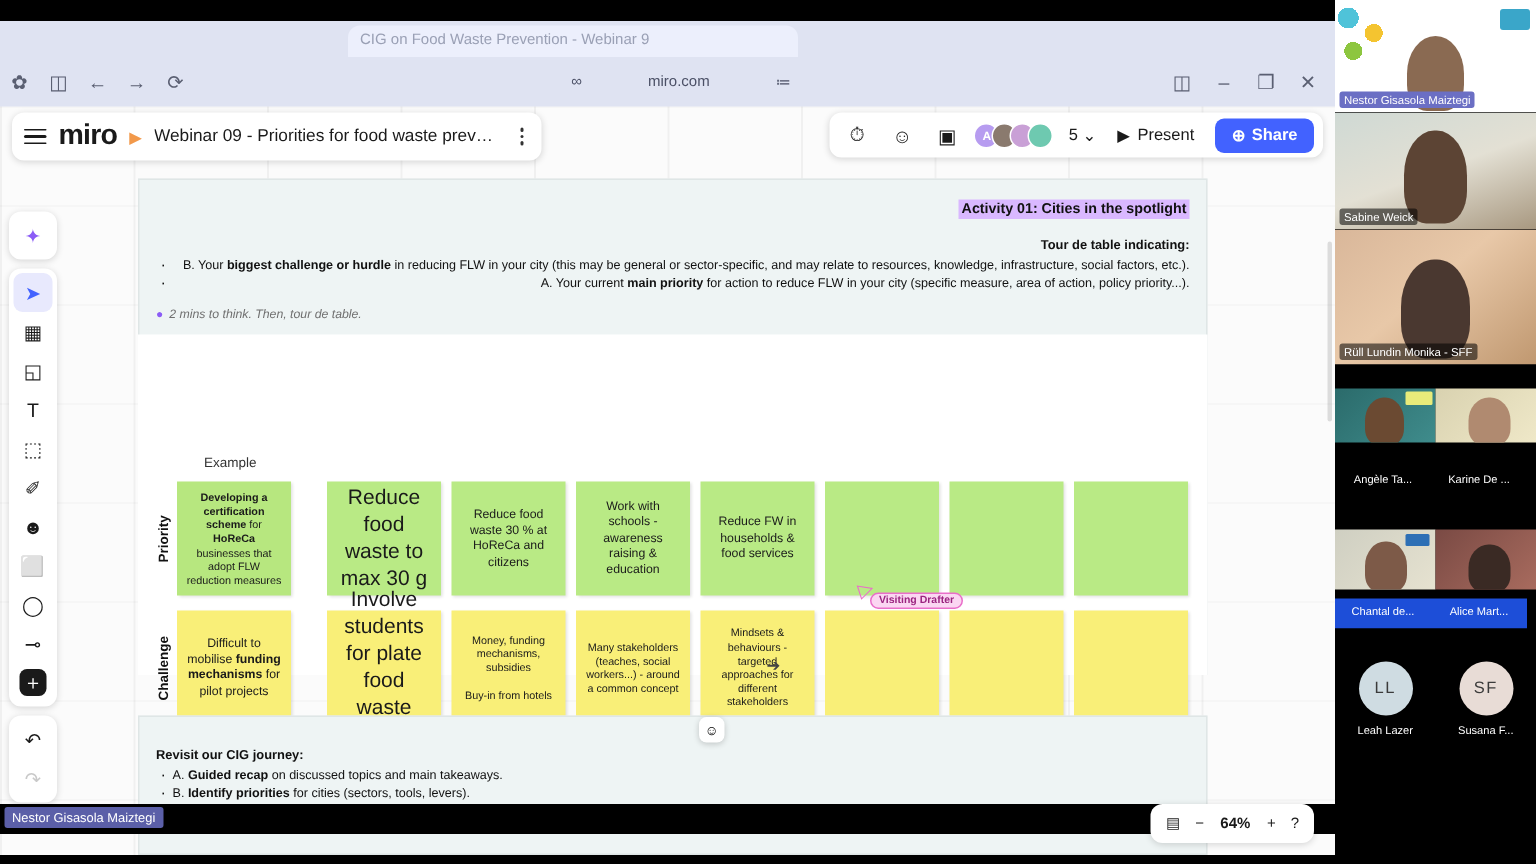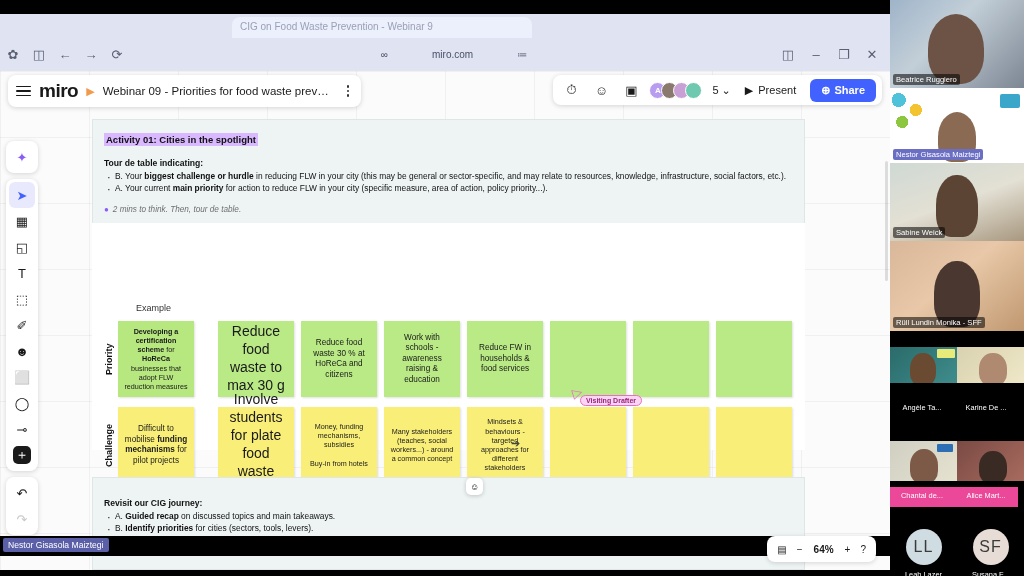--- a/index.html
+++ b/index.html
@@ -144,21 +144,21 @@
   .videopanel { position:absolute; right:0; top:0; width:134px; height:576px; background:#000; }
   .vtile { position:relative; width:134px; overflow:hidden; background:#000; }
   .vimg { position:absolute; inset:0; }
   .vname { position:absolute; left:3px; bottom:3px; font-size:7.6px; color:#fff;
            background:rgba(0,0,0,.55); padding:1px 3px; border-radius:2px; max-width:126px;
            white-space:nowrap; overflow:hidden; text-overflow:ellipsis; }
   .vname.hl { background:#6b6fc4; }
   .vhalf { position:relative; width:67px; height:100%; float:left; overflow:hidden; }
   .avatar-tile { width:67px; float:left; display:flex; flex-direction:column; align-items:center; justify-content:center; gap:5px;}
   .av-circle { width:36px; height:36px; border-radius:50%; display:flex; align-items:center; justify-content:center;
-               font-size:16px; color:#3b3b3b; letter-spacing:1px;}
+               font-size:11px; color:#3b3b3b; letter-spacing:1px;}
   .av-label { font-size:7.4px; color:#fff; max-width:64px; white-space:nowrap; overflow:hidden; text-overflow:ellipsis; text-align:center;}
 
   
   .taskbar { position:absolute; left:0; bottom:0; width:890px; height:20px; background:#000; }
   .task-item { position:absolute; left:3px; top:2px; background:#5b5fa8; color:#fff; font-size:8.6px;
                padding:2px 5px; border-radius:2px; }
 
   .scroll-hint { position:absolute; right:2px; top:90px; width:3px; height:120px; background:rgba(0,0,0,.12); border-radius:2px;}
 </style>
 </head>
@@ -250,21 +250,21 @@
           <div class="tool">⊸</div>
           <div class="tool dark">＋</div>
         </div>
         <div class="tool-group">
           <div class="tool">↶</div>
           <div class="tool disabled">↷</div>
         </div>
       </div>
 
       <div class="act-block" style="left:92px; top:48px; width:713px; height:331px;">
-        <div style="padding:9px 11px;">
+        <div style="padding:9px 11px;text-align:right;">
           <div class="act-title">Activity 01: Cities in the spotlight</div>
           <div class="lead">Tour de table indicating:</div>
           <ul class="bullets">
             <li>B. Your <b>biggest challenge or hurdle</b> in reducing FLW in your city (this may be general or sector-specific, and may relate to resources, knowledge, infrastructure, social factors, etc.).</li>
             <li>A. Your current <b>main priority</b> for action to reduce FLW in your city (specific measure, area of action, policy priority...).</li>
           </ul>
           <div class="note-line">
             <span class="pin">●</span>
             <span>2 mins to think. Then, tour de table.</span>
           </div>
@@ -330,25 +330,20 @@
       <div class="scroll-hint"></div>
     </div>
 
     <div class="taskbar">
       <div class="task-item">Nestor Gisasola Maiztegi</div>
     </div>
   </div>
 
   <div class="videopanel">
 
-    <div class="vtile" style="height:88px;">
-      <div class="vimg" style="background:linear-gradient(135deg,#9fb4c9 0%,#c3cfd8 40%,#7d8794 100%);"></div>
-      <div style="position:absolute;left:38px;top:14px;width:56px;height:70px;border-radius:50% 50% 40% 40%;background:#6d5345;"></div>
-      <div class="vname">Beatrice Ruggiero</div>
-    </div>
 
     <div class="vtile" style="height:75px;">
       <div class="vimg" style="background:#ffffff;"></div>
       <div style="position:absolute;left:2px;top:4px;width:34px;height:40px;background:
         radial-gradient(circle at 20% 20%, #4fc3d9 0 7px, transparent 7px),
         radial-gradient(circle at 70% 45%, #f4c430 0 6px, transparent 6px),
         radial-gradient(circle at 30% 75%, #8dc63f 0 6px, transparent 6px);"></div>
       <div style="position:absolute;right:4px;top:6px;width:20px;height:14px;background:#3aa6c9;border-radius:2px;"></div>
       <div style="position:absolute;left:48px;top:24px;width:38px;height:50px;border-radius:50% 50% 35% 35%;background:#8a6a52;"></div>
       <div class="vname hl">Nestor Gisasola Maiztegi</div>
@@ -386,21 +381,21 @@
 
     <div style="height:46px;width:134px;">
       <div class="vhalf" style="height:40px;background:linear-gradient(135deg,#cfcfc2,#e6e2d0);">
         <div style="position:absolute;left:20px;top:8px;width:28px;height:34px;border-radius:48% 48% 35% 35%;background:#7d5a48;"></div>
         <div style="position:absolute;right:4px;top:3px;width:16px;height:8px;background:#2d6fb5;border-radius:1px;"></div>
       </div>
       <div class="vhalf" style="height:40px;background:linear-gradient(135deg,#7a4a44,#a86b5e);">
         <div style="position:absolute;left:22px;top:10px;width:28px;height:32px;border-radius:48% 48% 35% 35%;background:#3a2a24;"></div>
       </div>
     </div>
-    <div style="width:128px;height:20px;background:#ec4899;">
+    <div style="width:128px;height:20px;background:#1d4ed8;">
       <div class="av-label" style="float:left;width:67px;padding-top:4px;">Chantal de...</div>
       <div class="av-label" style="float:left;width:67px;padding-top:4px;">Alice Mart...</div>
     </div>
 
     <div style="height:12px;background:#000;"></div>
 
     <div style="width:134px;height:70px;">
       <div class="avatar-tile" style="height:70px;">
         <div class="av-circle" style="background:#cfdce2;">LL</div>
         <div class="av-label">Leah Lazer</div>

